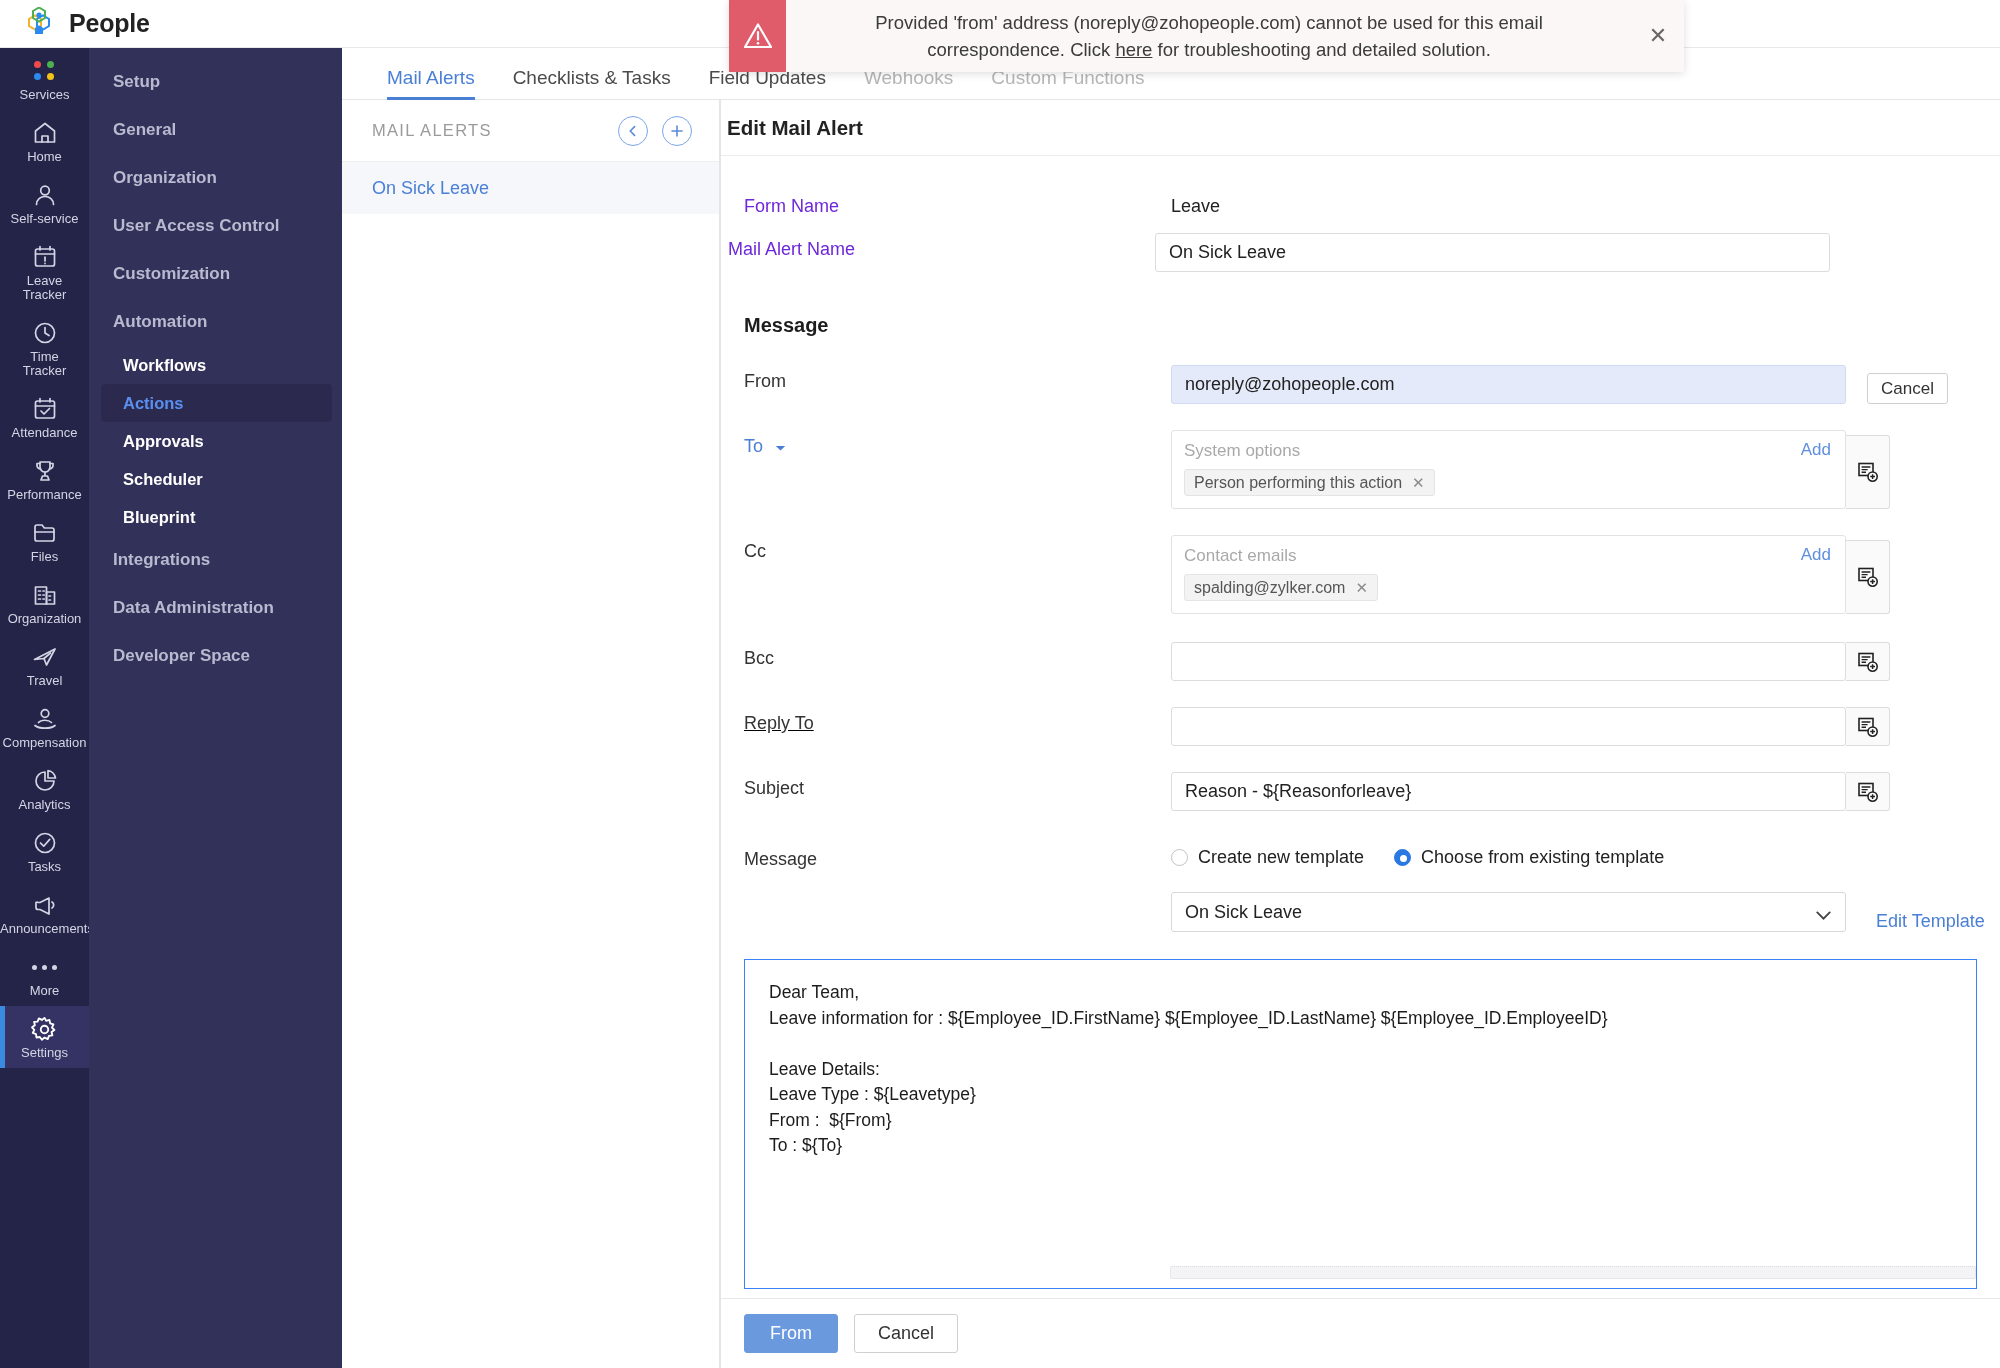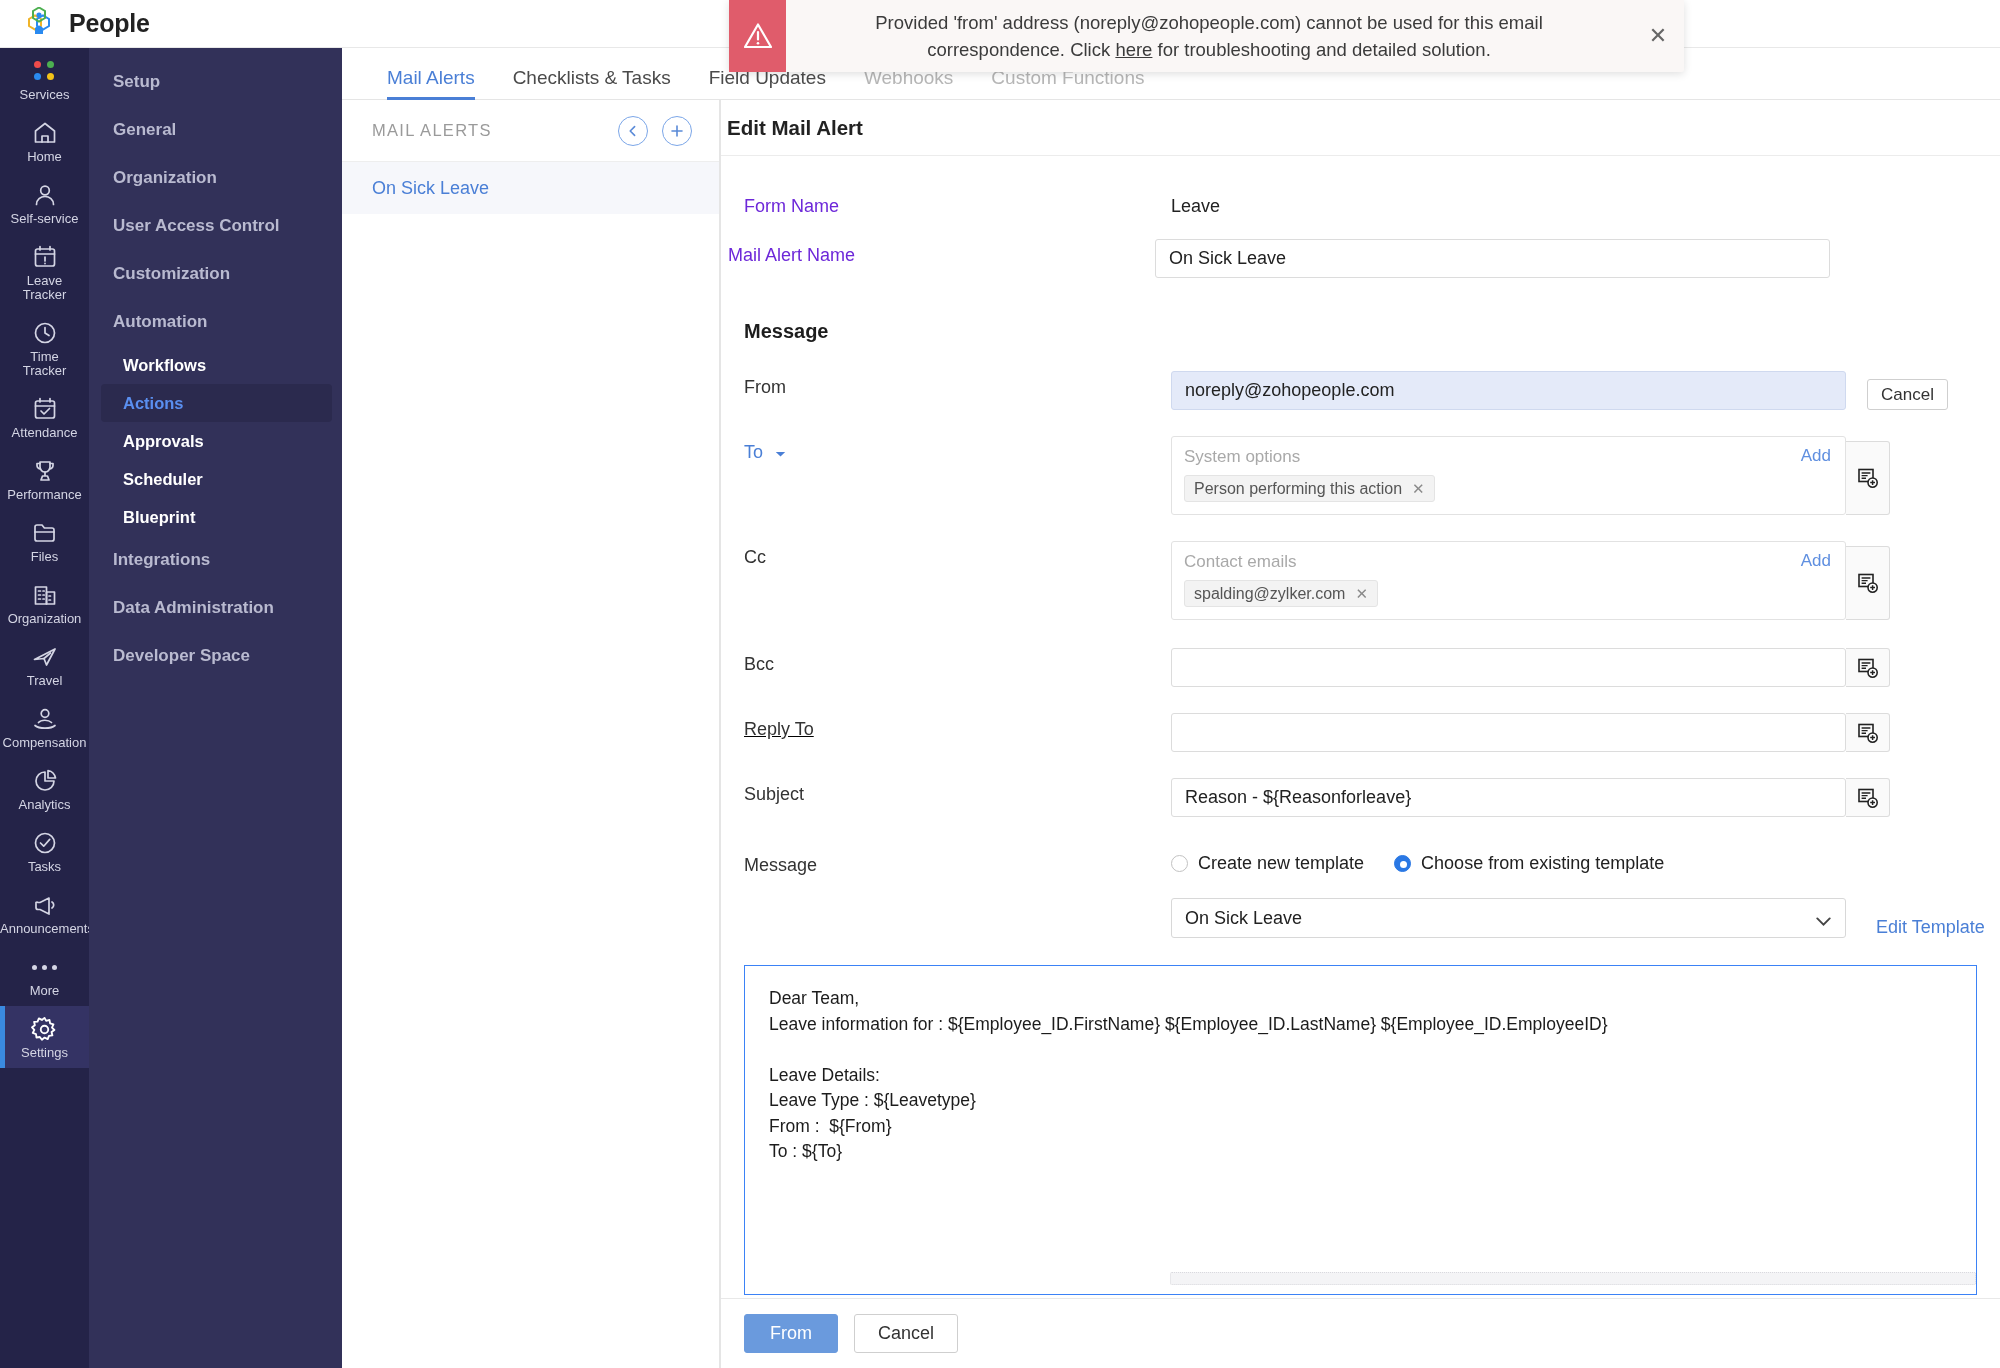--- a/index.html
+++ b/index.html
@@ -526,21 +526,21 @@
 
     <div id="form-body">
 
       <div class="frow" style="margin-top:34px;">
         <div class="flabel req">Form Name</div>
         <div class="fctl">
           <div class="static-val">Leave</div>
         </div>
       </div>
 
-      <div class="frow" style="margin-top:22px;padding-left:7px;">
+      <div class="frow" style="margin-top:16px;padding-left:7px;">
         <div class="flabel req">Mail Alert Name</div>
         <div class="fctl">
           <div class="tinput">On Sick Leave</div>
         </div>
       </div>
 
       <div class="section-head" style="margin-top:42px;">Message</div>
 
       <div class="frow" style="margin-top:28px;">
         <div class="flabel">From</div>

